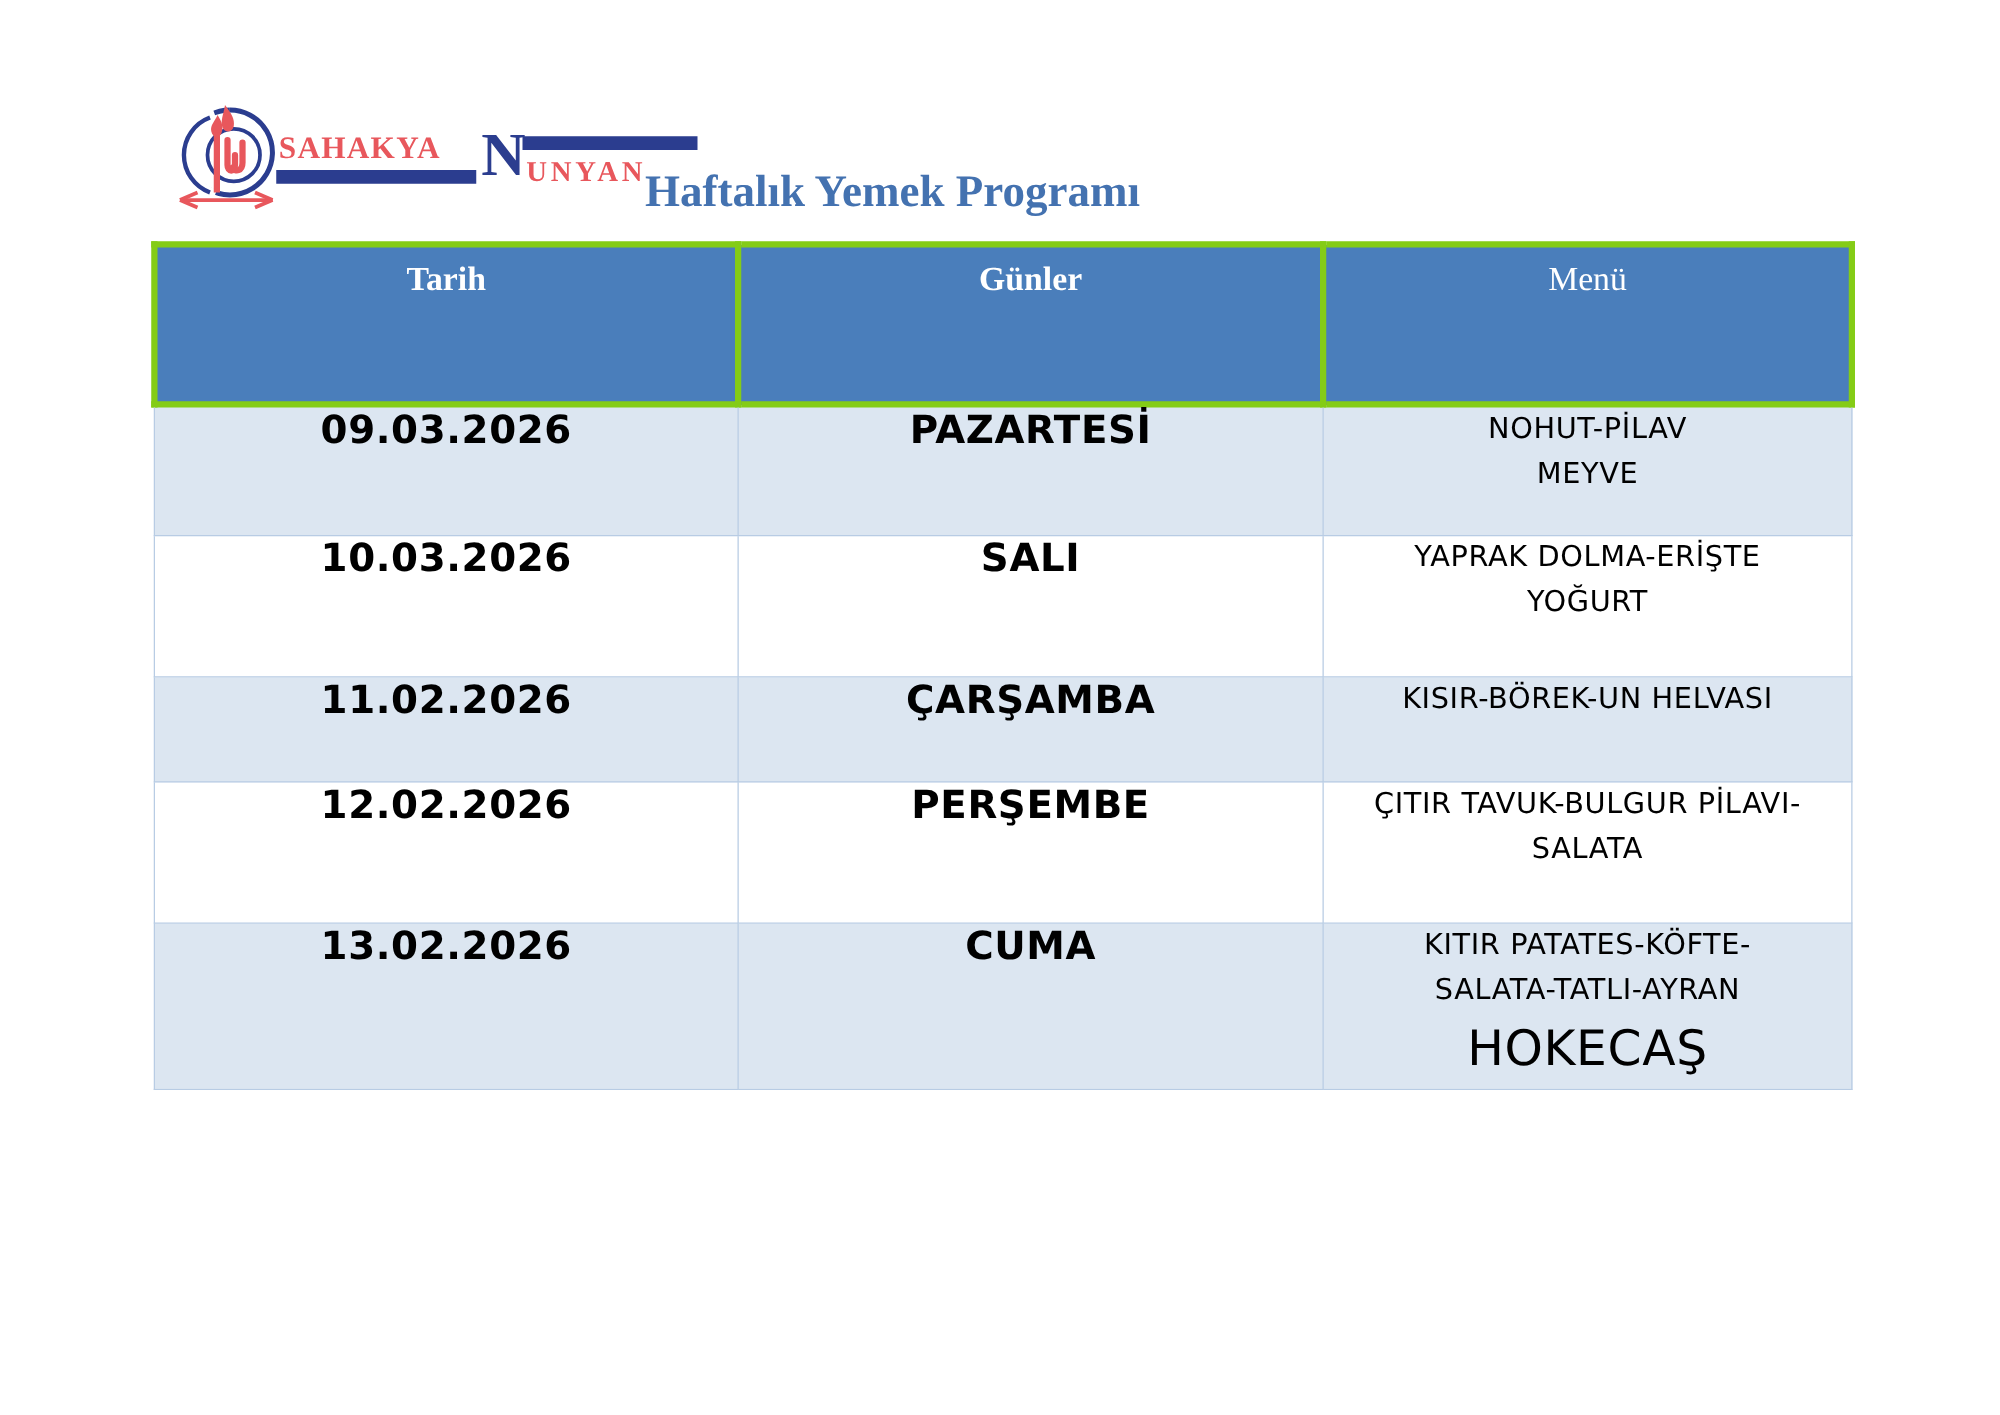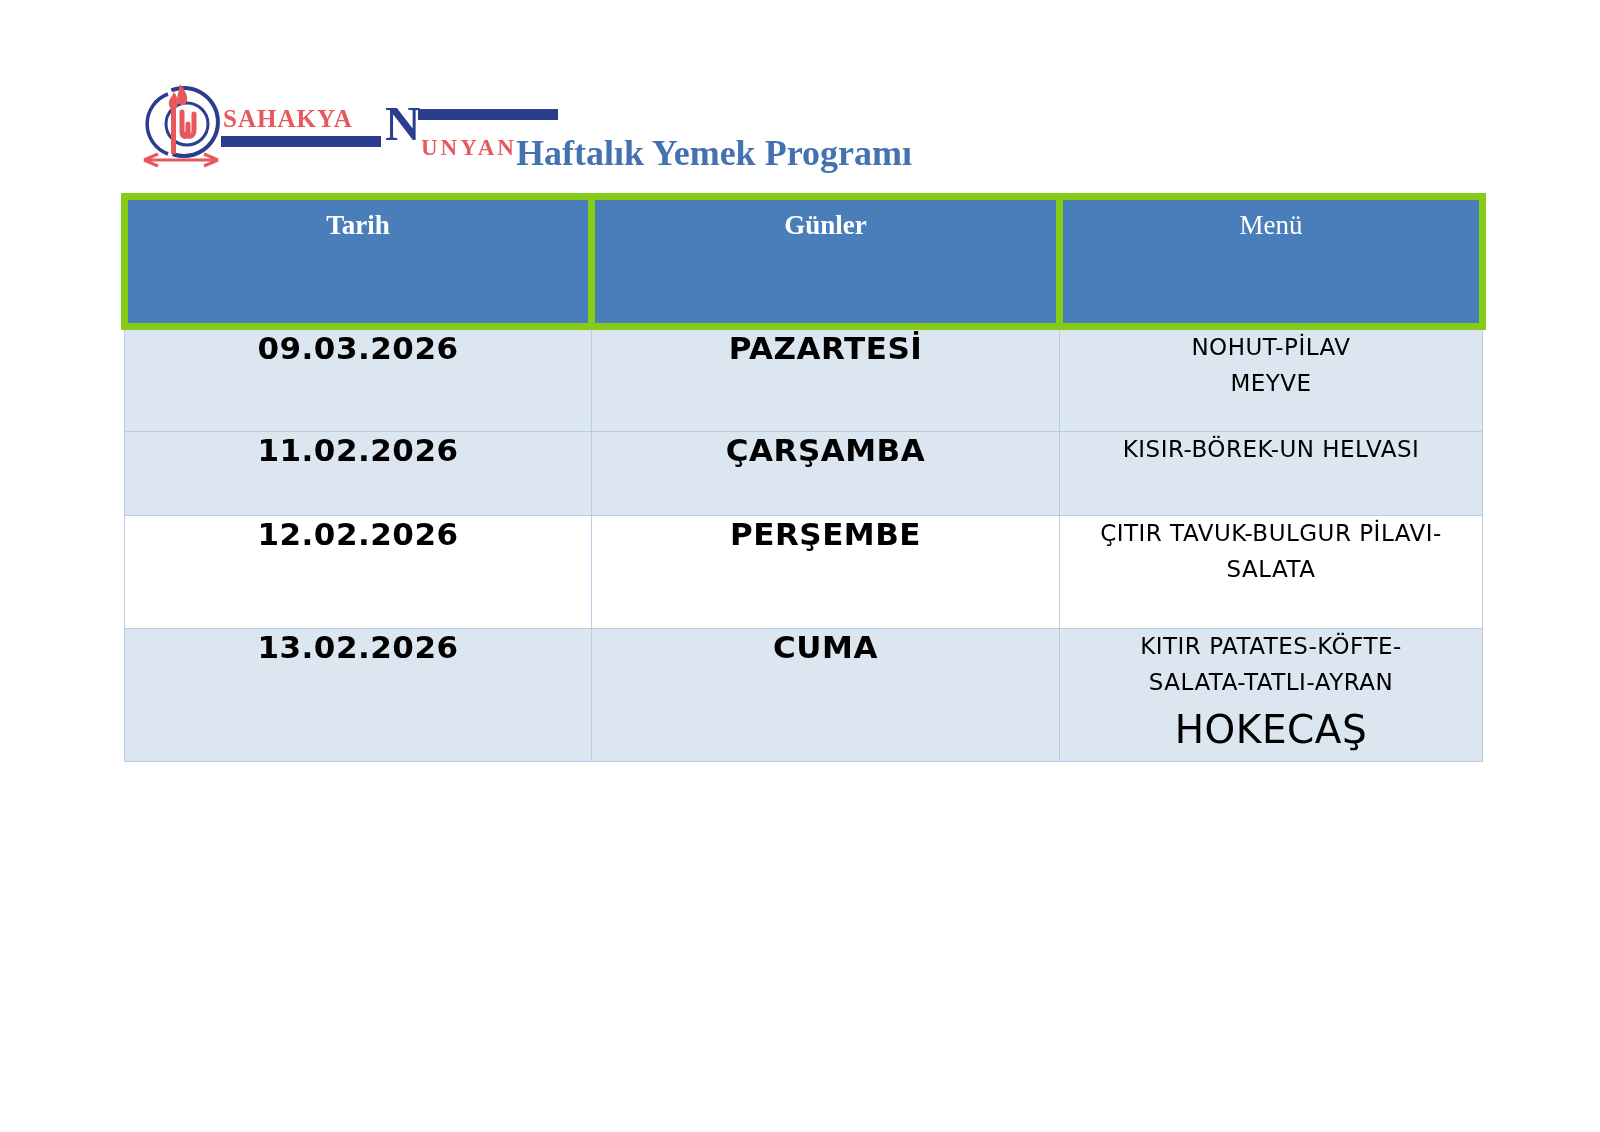--- a/index.html
+++ b/index.html
@@ -61,21 +61,21 @@
     top: -7px;
     font-family: "Liberation Serif", serif;
     font-weight: bold;
     font-size: 49px;
     color: #2b3d8f;
     line-height: 1;
   }
   .wm-unyan {
     position: absolute;
     left: 208px;
-    top: 30px;
+    top: 20px;
     font-family: "Liberation Serif", serif;
     font-weight: bold;
     font-size: 23px;
     letter-spacing: 3px;
     color: #e8575c;
     line-height: 1;
   }
   .wm-bar-top {
     position: absolute;
     left: 205px;
@@ -118,21 +118,21 @@
     padding: 0;
     margin: 0;
     vertical-align: top;
   }
   .col-date   { width: 467px; }
   .col-day    { width: 468px; }
   .col-menu   { width: 423px; }
 
   .hdr-row th {
     background: #4a7ebb;
-    border: 7px solid #84cc16;
+    border: 5px solid #84cc16;
     height: 113px;
     text-align: center;
     color: #ffffff;
     font-family: "Liberation Serif", serif;
     font-size: 27px;
     padding-top: 10px;
   }
   .hdr-row th .hdr-bold { font-weight: bold; }
   .hdr-row th .hdr-reg  { font-weight: normal; }
 
@@ -240,20 +240,28 @@
 
     <tr class="data-row shade first row-h-1">
       <td class="cell-date pad-top-2">09.03.2026</td>
       <td class="cell-day pad-top-2">PAZARTESİ</td>
       <td class="cell-menu pad-top-1">
         <span class="menu-line">NOHUT-PİLAV</span>
         <span class="menu-line">MEYVE</span>
       </td>
     </tr>
 
+    <tr class="data-row plain row-h-2">
+      <td class="cell-date pad-top-2">10.03.2026</td>
+      <td class="cell-day pad-top-2">SALI</td>
+      <td class="cell-menu pad-top-1">
+        <span class="menu-line">YAPRAK DOLMA-ERİŞTE</span>
+        <span class="menu-line">YOĞURT</span>
+      </td>
+    </tr>
 
     <tr class="data-row shade row-h-3">
       <td class="cell-date pad-top-2">11.02.2026</td>
       <td class="cell-day pad-top-2">ÇARŞAMBA</td>
       <td class="cell-menu pad-top-3">
         <span class="menu-line">KISIR-BÖREK-UN HELVASI</span>
       </td>
     </tr>
 
     <tr class="data-row plain row-h-4">

